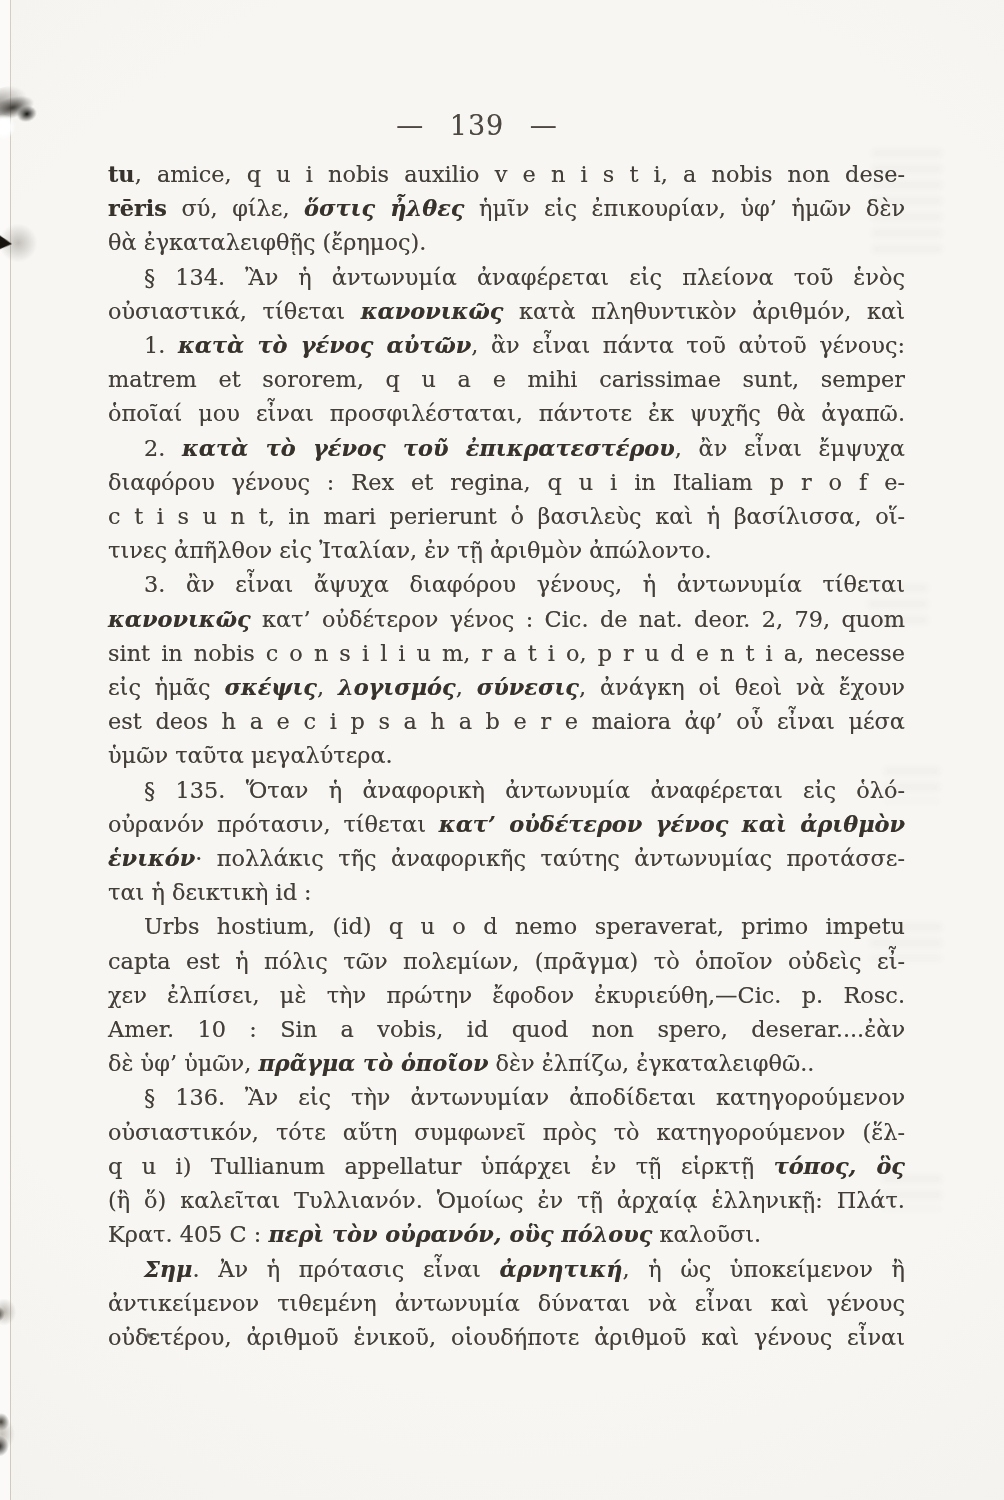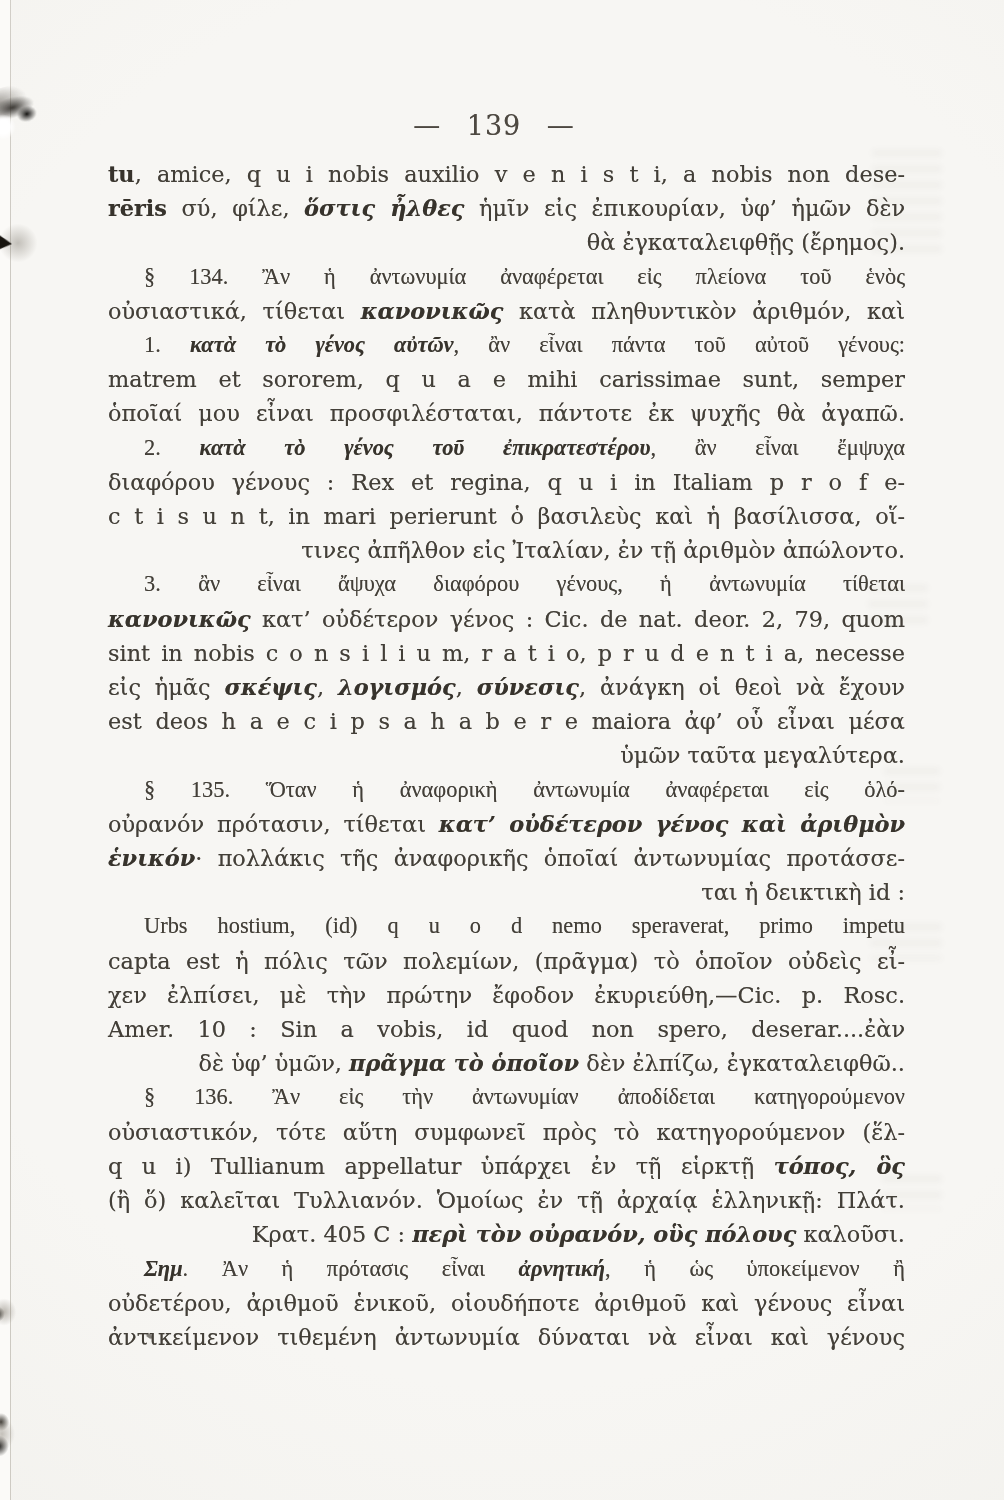--- a/index.html
+++ b/index.html
@@ -76,38 +76,38 @@
   
   .ghost { position:absolute; opacity:.05; filter: blur(3px); background:
     repeating-linear-gradient(#5a544a 0 6px, transparent 6px 16px); }
   .g1 { left: 872px; top: 150px; width: 70px; height: 110px; }
   .g2 { left: 868px; top: 585px; width: 60px; height: 46px; }
   .g3 { left: 884px; top: 768px; width: 56px; height: 34px; }
   .g4 { left: 870px; top: 924px; width: 72px; height: 36px; }
   .g5 { left: 882px; top: 1176px; width: 60px; height: 34px; }
 
   .page-number {
-    position: absolute; top: 110px; left: 112px; width: 796px;
+    position: absolute; top: 110px; left: 95px; width: 796px;
     text-align: center; transform: translateX(-16px);
     font-size: 27px; color: #4d4841;
     letter-spacing: 1px; word-spacing: 16px;
     text-shadow: 0 0 .6px rgba(77,72,65,.5);
   }
   .text-block {
     position: absolute; left: 108px; top: 157px; width: 797px;
   }
   .line {
     font-size: 22.4px;
     line-height: 34.2px;
     color: #433f38;
     text-shadow: 0 0 .6px rgba(67,63,56,.55);
-    text-align: right;
+    text-align: left;
   }
   .line.justify { text-align: justify; text-align-last: justify; }
-  .line.indent { text-indent: 36px; font-family: Liberation Serif, serif; }
+  .line.indent { text-indent: 36px; }
   .seg-b  { font-weight: bold; color: #37332c; }
   .seg-bi { font-weight: bold; font-style: italic; color: #37332c; }
 </style>
 </head>
 <body>
 
 <div class="page">
   <div class="edge-strip"></div>
   <div class="fold-line"></div>
 
@@ -139,29 +139,29 @@
       <div class="line justify"><span class="seg-p">c t i s u n t, in mari perierunt ὁ βασιλεὺς καὶ ἡ βασίλισσα, οἵ-</span></div>
       <div class="line"><span class="seg-p">τινες ἀπῆλθον εἰς Ἰταλίαν, ἐν τῇ ἀριθμὸν ἀπώλοντο.</span></div>
       <div class="line indent justify"><span class="seg-p">3. ἂν εἶναι ἄψυχα διαφόρου γένους, ἡ ἀντωνυμία τίθεται</span></div>
       <div class="line justify"><span class="seg-bi">κανονικῶς</span><span class="seg-p"> κατ’ οὐδέτερον γένος : Cic. de nat. deor. 2, 79, quom</span></div>
       <div class="line justify"><span class="seg-p">sint in nobis c o n s i l i u m, r a t i o, p r u d e n t i a, necesse</span></div>
       <div class="line justify"><span class="seg-p">εἰς ἡμᾶς </span><span class="seg-bi">σκέψις</span><span class="seg-p">, </span><span class="seg-bi">λογισμός</span><span class="seg-p">, </span><span class="seg-bi">σύνεσις</span><span class="seg-p">, ἀνάγκη οἱ θεοὶ νὰ ἔχουν</span></div>
       <div class="line justify"><span class="seg-p">est deos h a e c i p s a h a b e r e maiora ἀφ’ οὗ εἶναι μέσα</span></div>
       <div class="line"><span class="seg-p">ὑμῶν ταῦτα μεγαλύτερα.</span></div>
       <div class="line indent justify"><span class="seg-p">§ 135. Ὅταν ἡ ἀναφορικὴ ἀντωνυμία ἀναφέρεται εἰς ὁλό-</span></div>
       <div class="line justify"><span class="seg-p">οὐρανόν πρότασιν, τίθεται </span><span class="seg-bi">κατ’ οὐδέτερον γένος καὶ ἀριθμὸν</span></div>
-      <div class="line justify"><span class="seg-bi">ἑνικόν</span><span class="seg-p">· πολλάκις τῆς ἀναφορικῆς ὁποῖαί ἀντωνυμίας προτάσσε-</span></div>
+      <div class="line justify"><span class="seg-bi">ἑνικόν</span><span class="seg-p">· πολλάκις τῆς ἀναφορικῆς ταύτης ἀντωνυμίας προτάσσε-</span></div>
       <div class="line"><span class="seg-p">ται ἡ δεικτικὴ id :</span></div>
       <div class="line indent justify"><span class="seg-p">Urbs hostium, (id) q u o d nemo speraverat, primo impetu</span></div>
       <div class="line justify"><span class="seg-p">capta est ἡ πόλις τῶν πολεμίων, (πρᾶγμα) τὸ ὁποῖον οὐδεὶς εἶ-</span></div>
       <div class="line justify"><span class="seg-p">χεν ἐλπίσει, μὲ τὴν πρώτην ἔφοδον ἐκυριεύθη,—Cic. p. Rosc.</span></div>
       <div class="line justify"><span class="seg-p">Amer. 10 : Sin a vobis, id quod non spero, deserar....ἐὰν</span></div>
       <div class="line"><span class="seg-p">δὲ ὑφ’ ὑμῶν, </span><span class="seg-bi">πρᾶγμα τὸ ὁποῖον</span><span class="seg-p"> δὲν ἐλπίζω, ἐγκαταλειφθῶ..</span></div>
       <div class="line indent justify"><span class="seg-p">§ 136. Ἂν εἰς τὴν ἀντωνυμίαν ἀποδίδεται κατηγορούμενον</span></div>
       <div class="line justify"><span class="seg-p">οὐσιαστικόν, τότε αὕτη συμφωνεῖ πρὸς τὸ κατηγορούμενον (ἕλ-</span></div>
       <div class="line justify"><span class="seg-p">q u i) Tullianum appellatur ὑπάρχει ἐν τῇ εἱρκτῇ </span><span class="seg-bi">τόπος, ὃς</span></div>
       <div class="line justify"><span class="seg-p">(ἢ ὅ) καλεῖται Τυλλιανόν. Ὁμοίως ἐν τῇ ἀρχαίᾳ ἑλληνικῇ: Πλάτ.</span></div>
       <div class="line"><span class="seg-p">Κρατ. 405 C : </span><span class="seg-bi">περὶ τὸν οὐρανόν, οὓς πόλους</span><span class="seg-p"> καλοῦσι.</span></div>
       <div class="line indent justify"><span class="seg-bi">Σημ</span><span class="seg-p">. Ἀν ἡ πρότασις εἶναι </span><span class="seg-bi">ἀρνητική</span><span class="seg-p">, ἡ ὡς ὑποκείμενον ἢ</span></div>
+      <div class="line justify"><span class="seg-p">ἀντικείμενον τιθεμένη ἀντωνυμία δύναται νὰ εἶναι καὶ γένους</span></div>
       <div class="line justify"><span class="seg-p">οὐδετέρου, ἀριθμοῦ ἑνικοῦ, οἱουδήποτε ἀριθμοῦ καὶ γένους εἶναι</span></div>
-      <div class="line justify"><span class="seg-p">ἀντικείμενον τιθεμένη ἀντωνυμία δύναται νὰ εἶναι καὶ γένους</span></div>
     </div>
 </div>
 
 </body></html>

